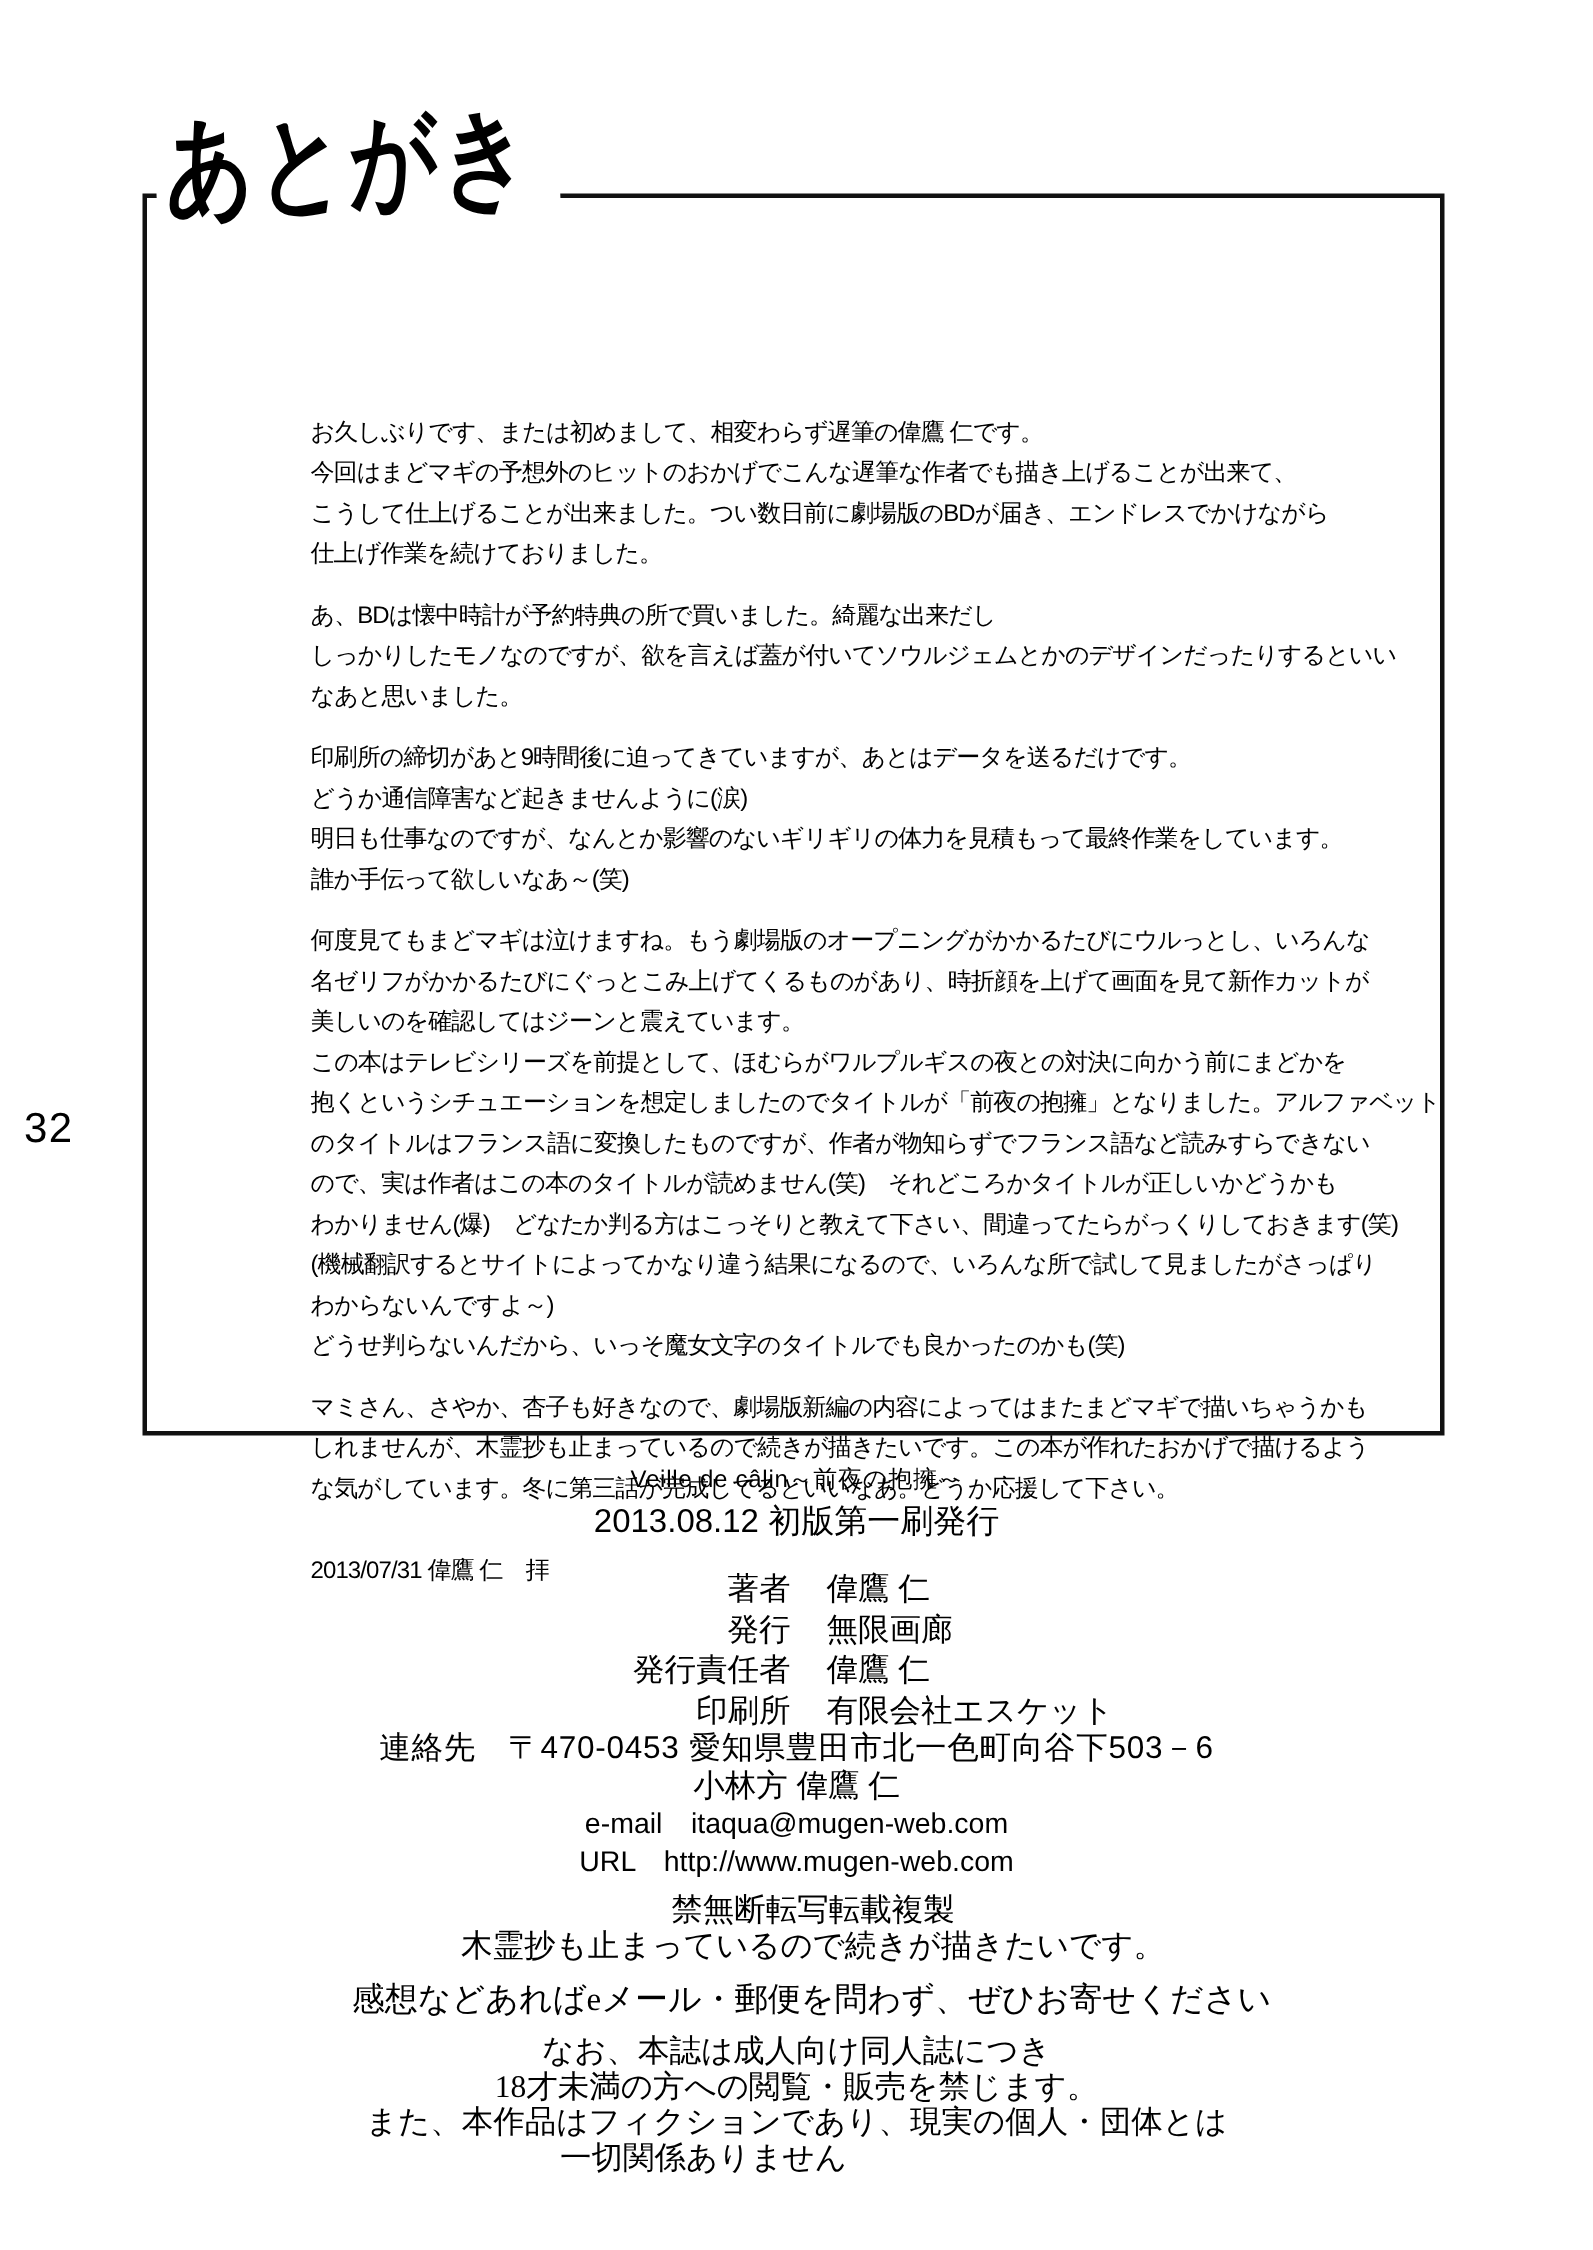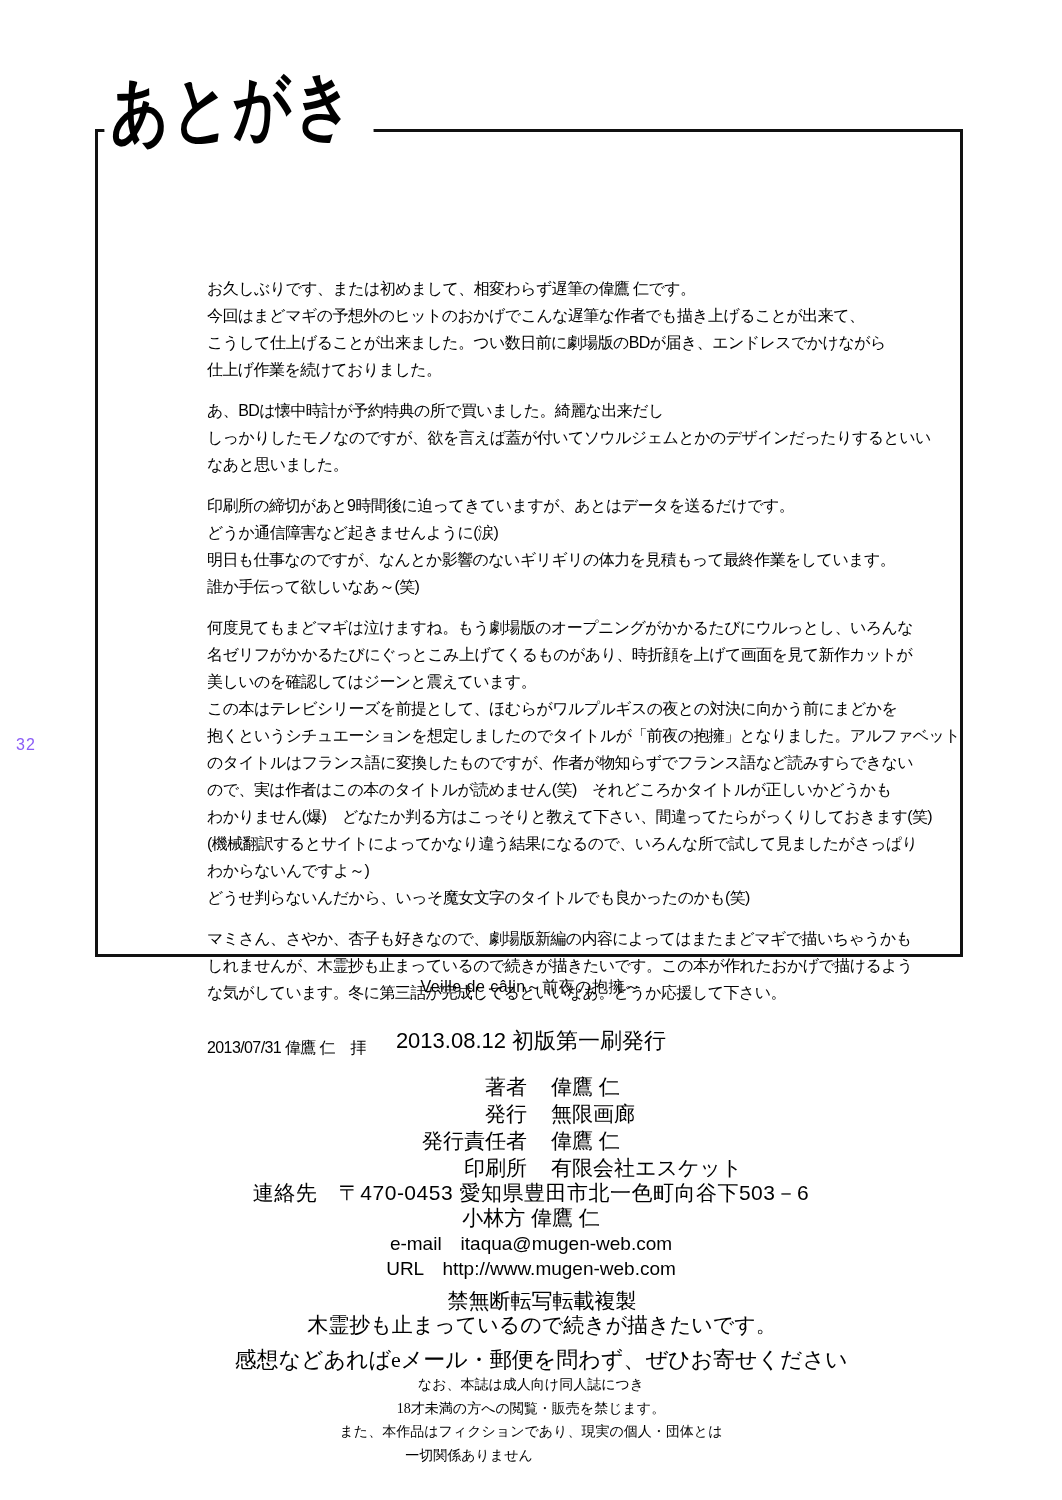--- a/index.html
+++ b/index.html
@@ -13,23 +13,23 @@
   }
   .page {
     position: absolute; inset: 0;
     background: #fff;
   }
 
   
   .page-number {
     position: absolute;
     left: 16px; top: 736px;
-    font-size: 16px;
+    font-size: 28px;
     letter-spacing: 1px;
-    color: #8b5cf6;
+    color: #000000;
   }
 
   
   .afterword-frame {
     position: absolute;
     left: 95px; top: 129px;
     width: 868px; height: 828px;
     border: 3px solid #111;
   }
 
@@ -72,21 +72,21 @@
     width: 1062px;
     text-align: center;
   }
   .book-title {
     padding-top: 5px;
     font-size: 16px;
     line-height: 24px;
     letter-spacing: 0.5px;
   }
   .edition {
-    margin-top: 30px;
+    margin-top: 3px;
     font-size: 22px;
     line-height: 24px;
   }
   .credits {
     margin-top: 20px;
     margin-left: 387px;
     width: fit-content;
     display: grid;
     grid-template-columns: 140px auto;
     column-gap: 24px;
@@ -106,22 +106,23 @@
 
   .feedback {
     margin-top: 10px;
     font-family: "Liberation Serif", "DejaVu Serif", serif;
     font-size: 22px;
     line-height: 26px;
     margin-left: 20px;
   }
 
   .disclaimer {
+    margin-top: 10px;
     font-family: "Liberation Serif", "DejaVu Serif", serif;
-    font-size: 14px;
+    font-size: 21px;
   }
   .disclaimer .dline { line-height: 23.5px; }
   .disclaimer .dline:last-child { position: relative; left: -62px; }
 </style>
 </head>
 <body>
 
 <div class="page">
 
   <div class="page-number">32</div>

